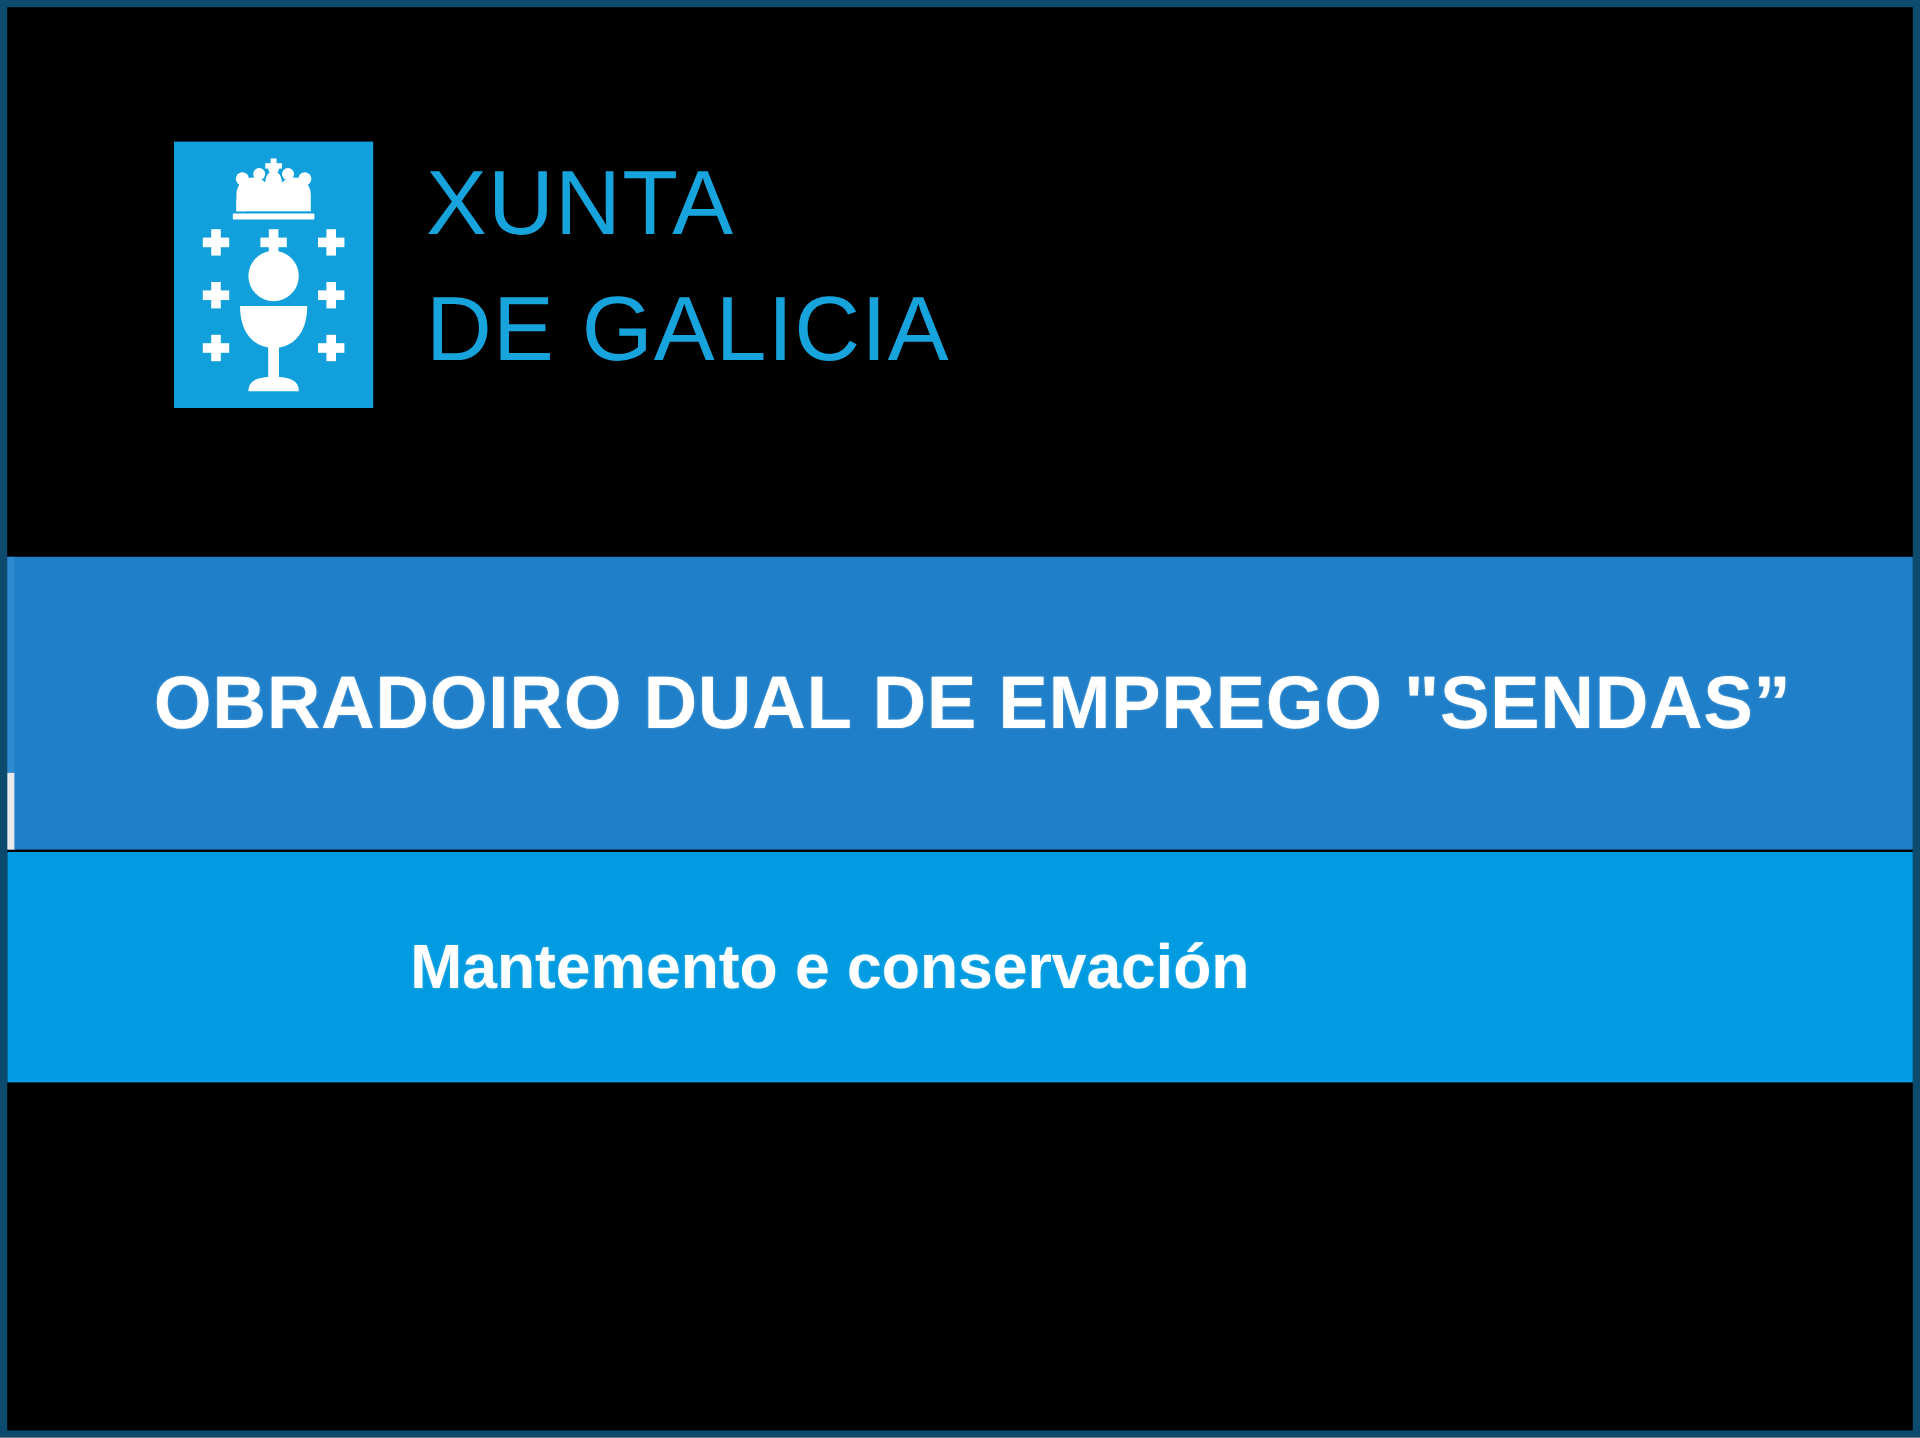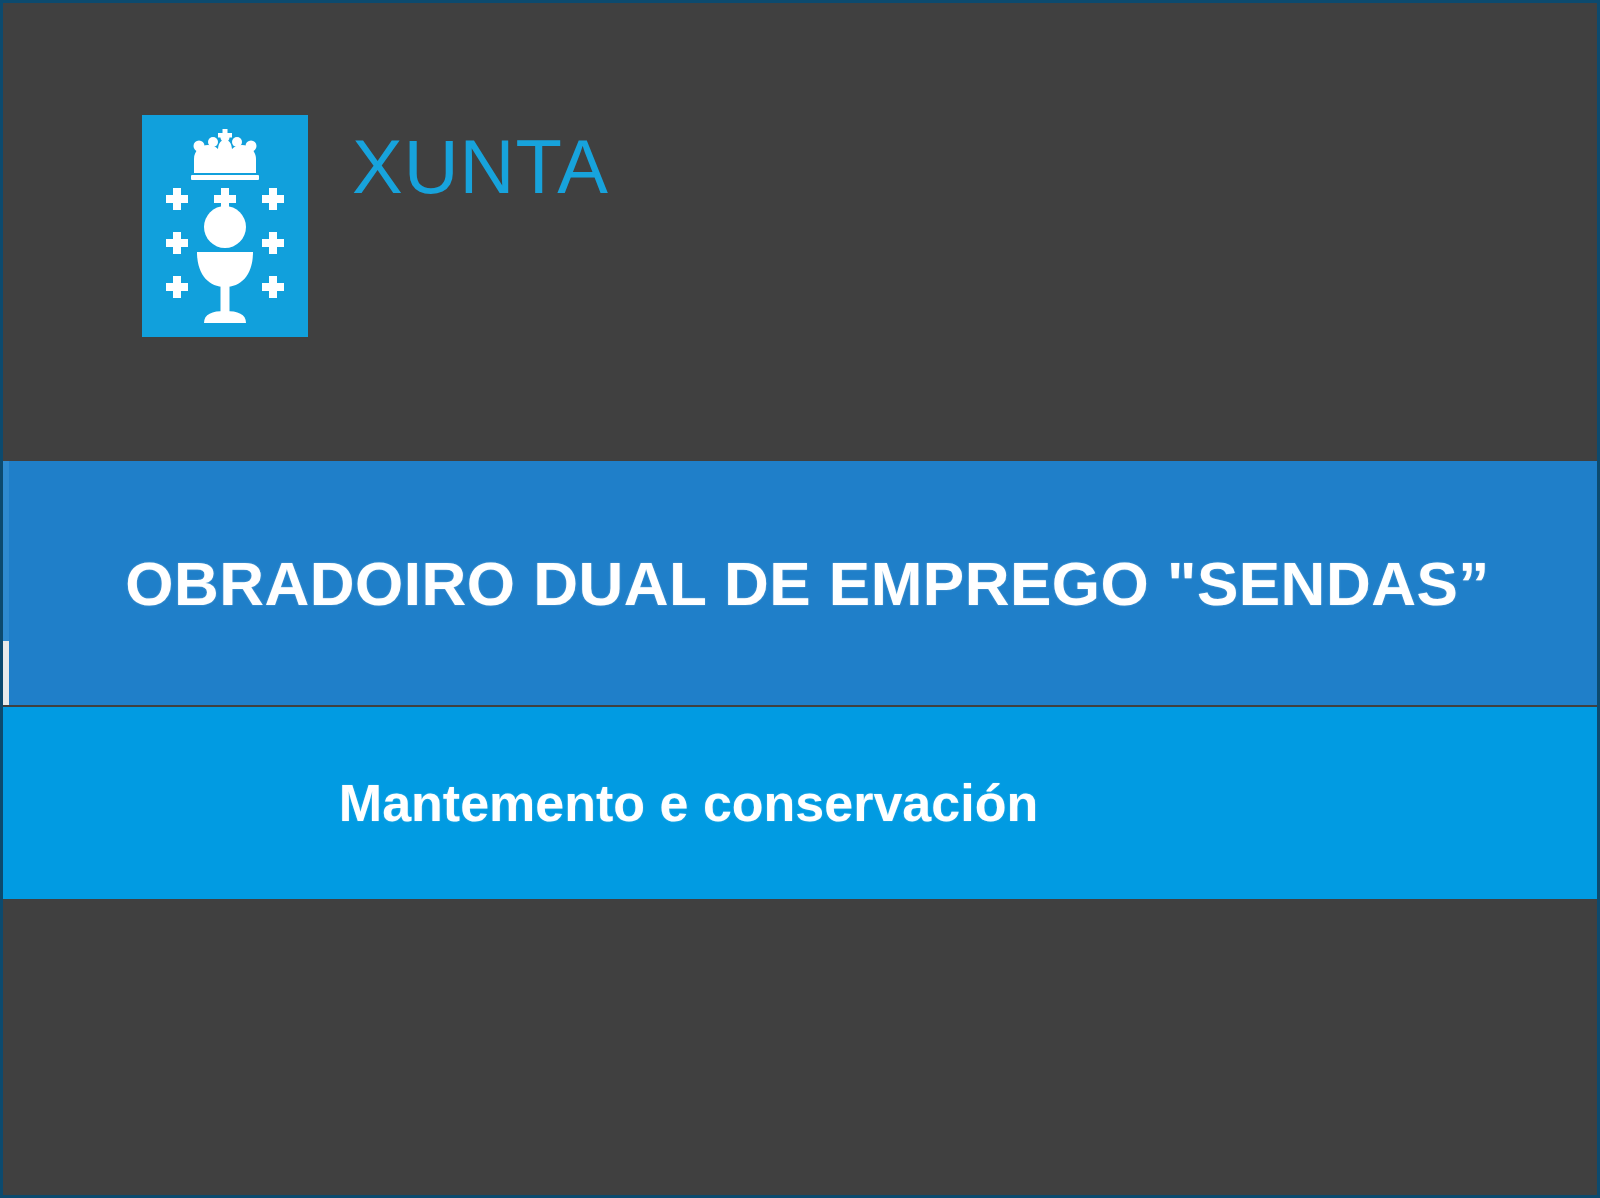--- a/index.html
+++ b/index.html
@@ -4,22 +4,22 @@
 <style>
   * { margin:0; padding:0; box-sizing:border-box; }
   html, body {
     width:1600px; height:1198px;
     background:#ffffff;
     font-family:"Liberation Sans", sans-serif;
   }
   #slide {
     position:relative;
     width:1600px; height:1198px;
-    background:#404040;
-    border:3px solid #0c4a6e;
+    background:#000000;
+    border:6px solid #0c4a6e;
     overflow:hidden;
   }
 
   
   #xunta-logo {
     position:absolute;
     left:139px; top:112px;
     display:flex; align-items:flex-start;
   }
   #xunta-shield {
@@ -141,20 +141,21 @@
         <g fill="#ffffff">
           <path d="M55 137 L111 137 C111 160 99 172 83 172 C67 172 55 160 55 137 Z"></path>
           <rect x="78.5" y="170" width="9" height="28"></rect>
           <path d="M62 208 C62 199 70 196 83 196 C96 196 104 199 104 208 Z"></path>
         </g>
       </svg>
     </div>
 
     <div id="xunta-wordmark">
       <div>XUNTA</div>
+      <div>DE GALICIA</div>
     </div>
   </div>
 
   <div id="band-dark"></div>
   <div id="band-dark-edge"></div>
   <div id="band-dark-edge2"></div>
   <div id="band-title">OBRADOIRO DUAL DE EMPREGO "SENDAS”</div>
 
   <div id="band-light"></div>
   <div id="band-subtitle">

